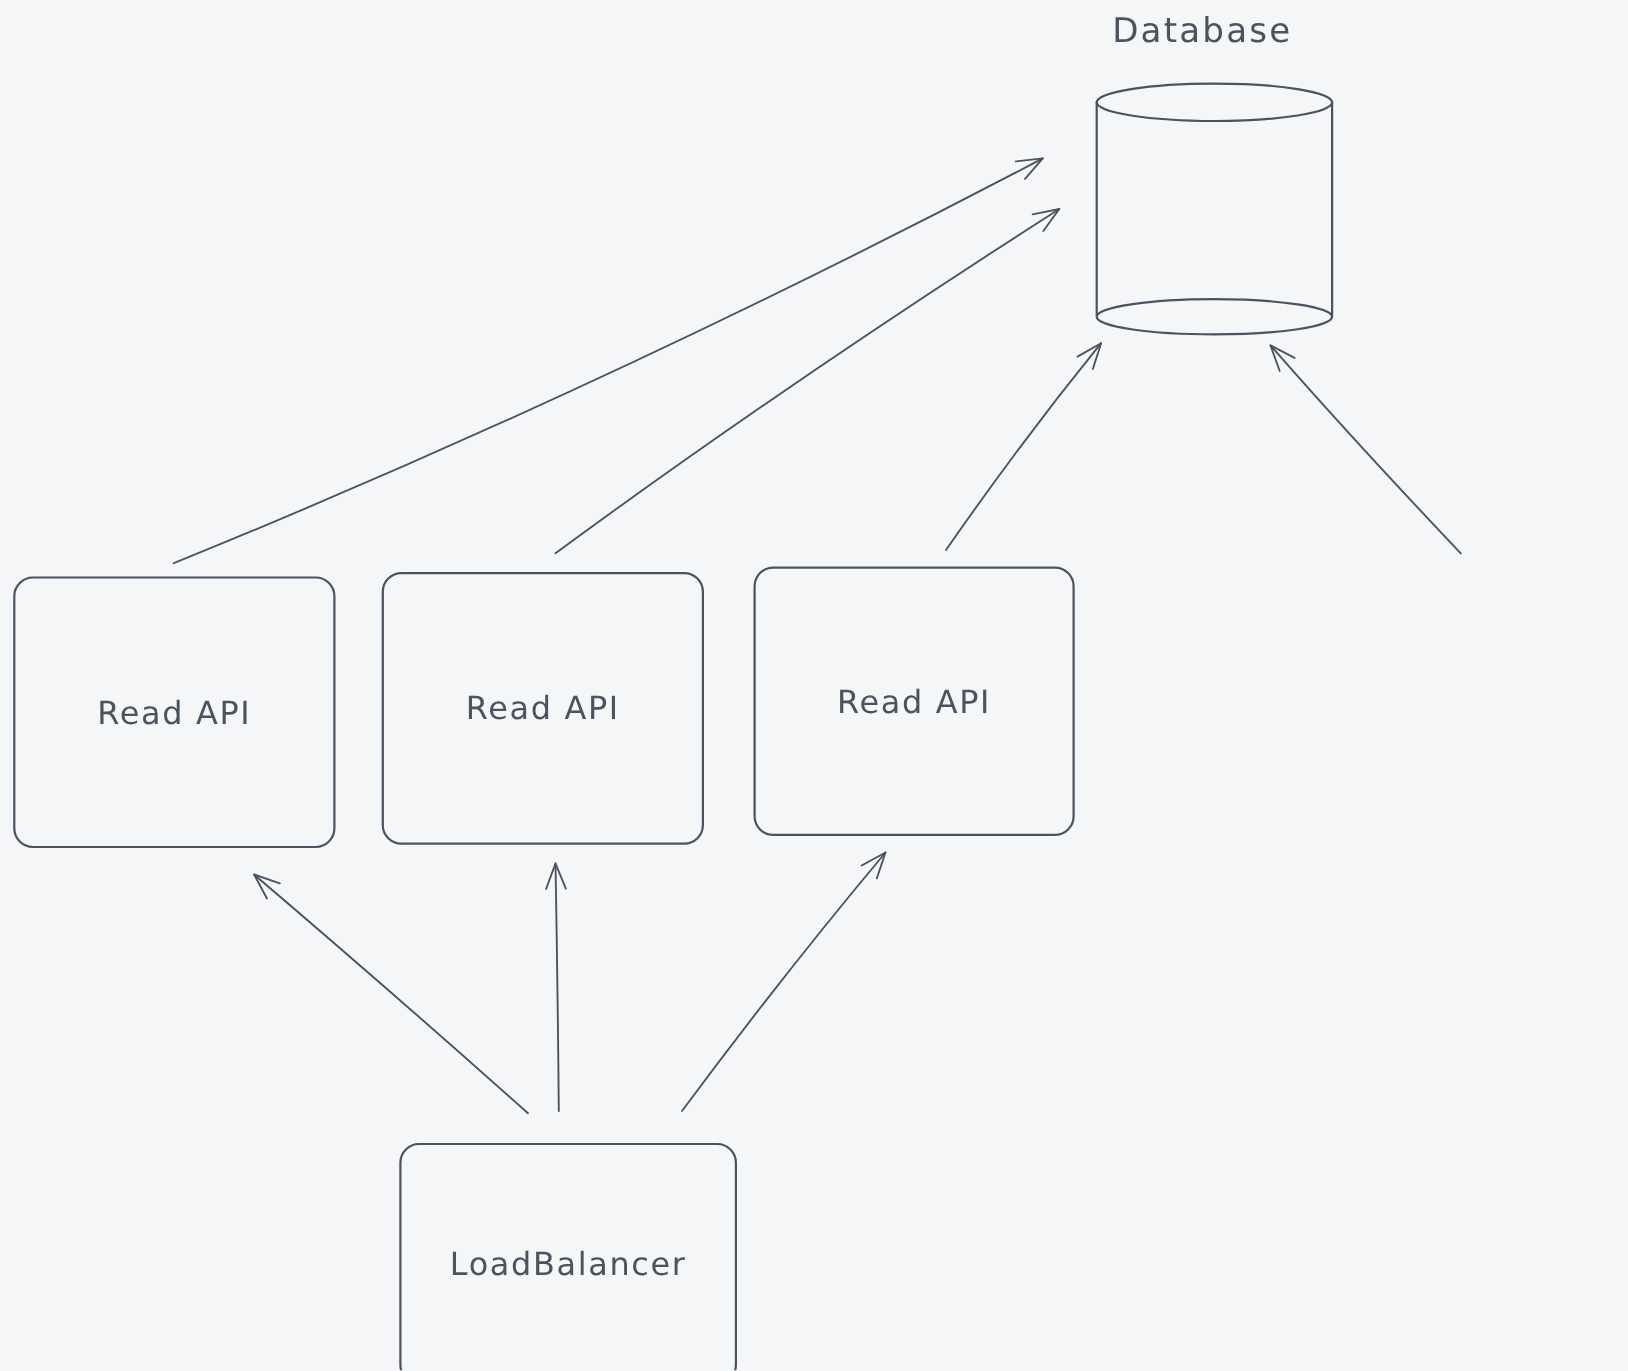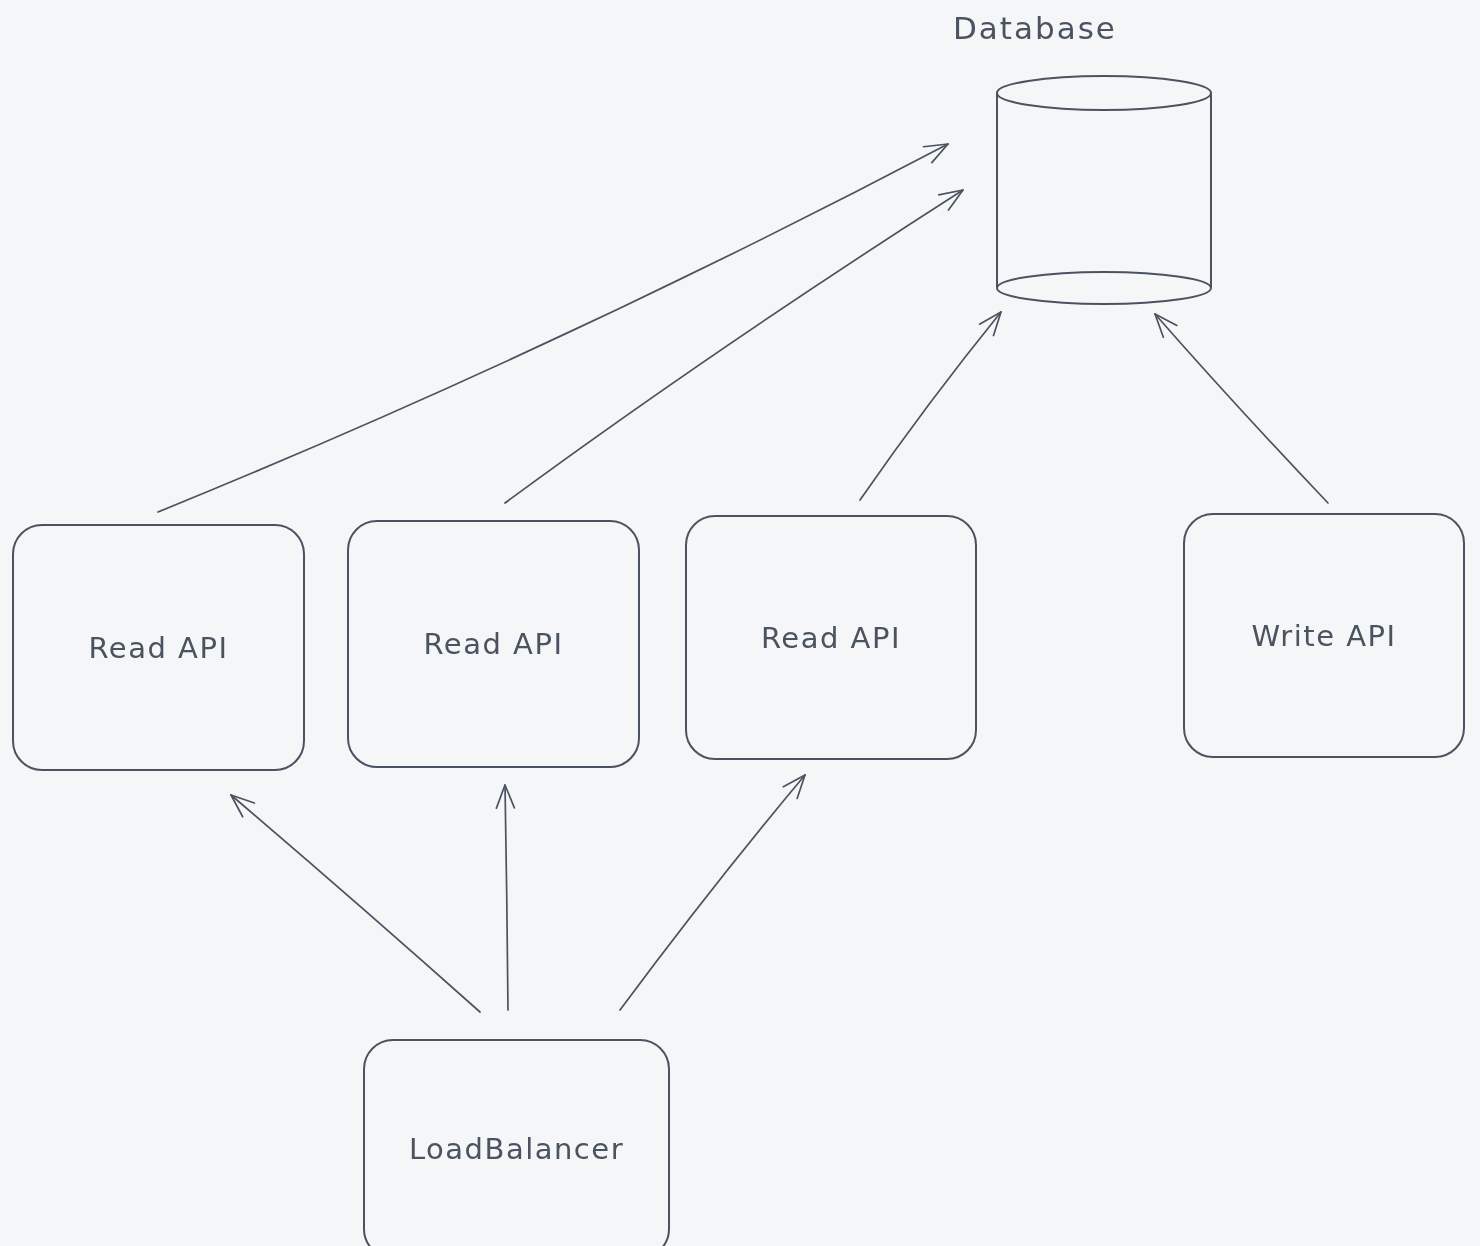--- a/index.html
+++ b/index.html
@@ -19,39 +19,40 @@
     position: absolute;
     left: 0;
     top: 0;
     width: 1480px;
     height: 1246px;
   }
   .node {
     position: absolute;
     box-sizing: border-box;
     border: 2px solid #4a5360;
-    border-radius: 30px;
+    border-radius: 18px;
     background: transparent;
     display: flex;
     align-items: center;
     justify-content: center;
     text-align: right;
   }
   .node-label {
     color: #4a5360;
     font-size: 29px;
     letter-spacing: 1.5px;
     white-space: nowrap;
     user-select: none;
   }
   .db-label {
     position: absolute;
     left: 953px;
     top: 10px;
     width: 280px;
+    text-align: center;
     color: #4a5360;
     font-size: 31px;
     letter-spacing: 2px;
     white-space: nowrap;
     user-select: none;
   }
   svg .stroke {
     stroke: #4a5360;
     fill: none;
     stroke-linecap: round;
@@ -94,21 +95,18 @@
   </div>
 
   <div class="node" style="left:347px; top:520px; width:293px; height:248px;">
     <span class="node-label">Read API</span>
   </div>
 
   <div class="node" style="left:685px; top:515px; width:292px; height:245px;">
     <span class="node-label">Read API</span>
   </div>
 
-  <div class="node" style="left:1183px; top:513px; width:282px; height:245px;">
-    <span class="node-label">Write API</span>
-  </div>
 
   <div class="node" style="left:363px; top:1013px; width:307px; height:220px;margin-top:26px;">
     <span class="node-label">LoadBalancer</span>
   </div>
 
 </div>
 
 </body></html>

